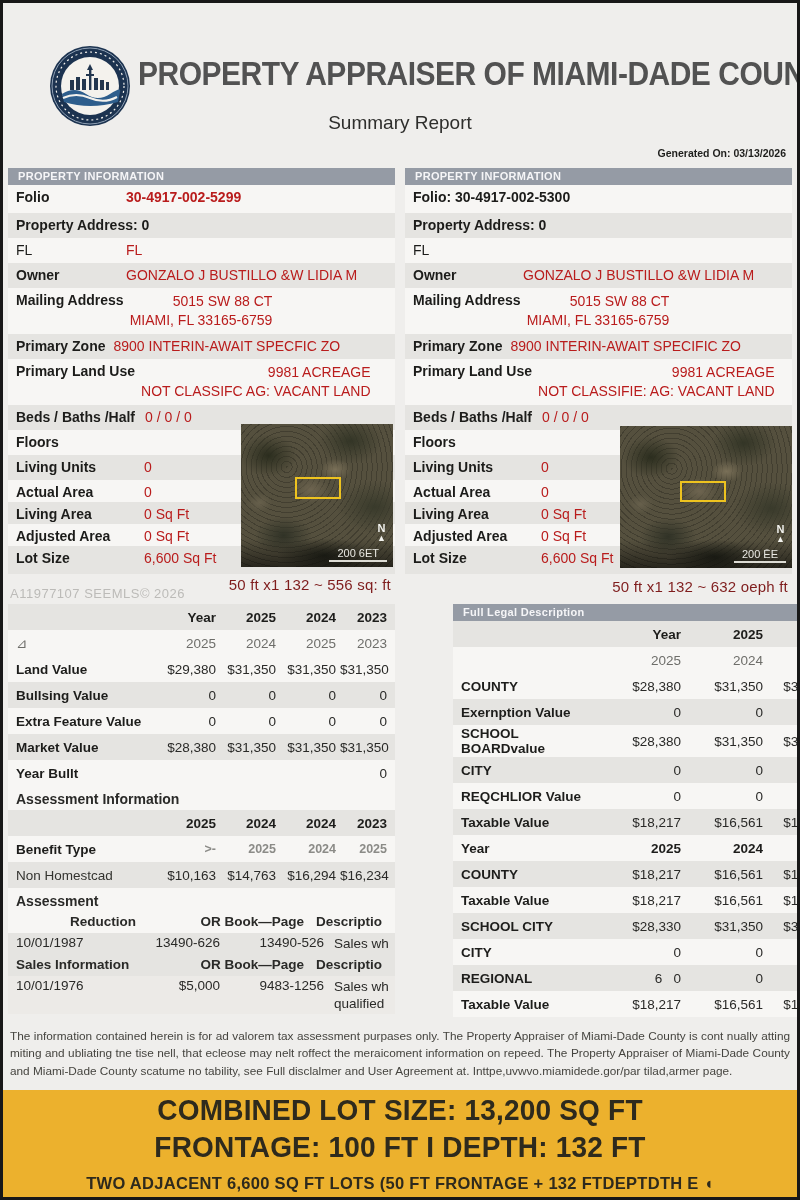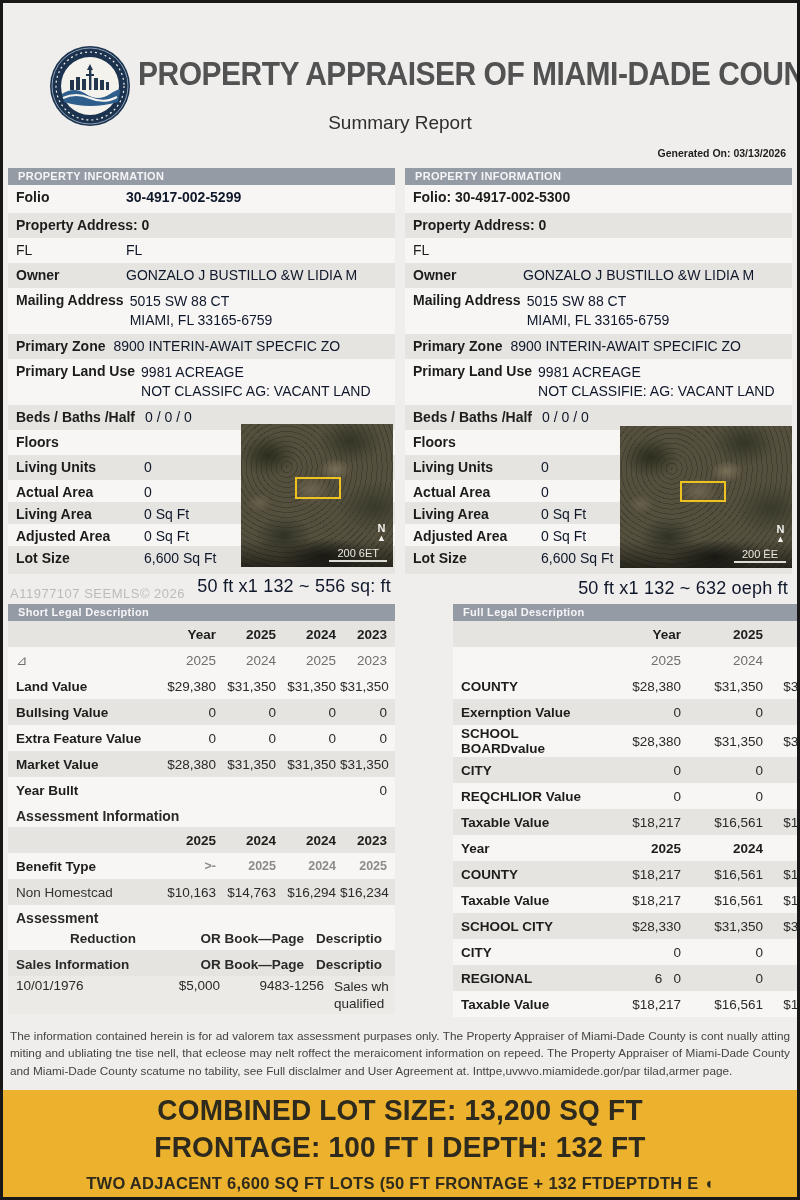--- a/index.html
+++ b/index.html
@@ -24,21 +24,21 @@
   
   .panel{position:absolute;width:387px;}
   .bar{
     height:17px;line-height:17px;background:#959ba5;color:#f5f5f7;
     font-size:11px;font-weight:700;padding-left:10px;letter-spacing:.3px;
   }
   .prow{display:flex;align-items:flex-start;padding:4px 6px 2px 8px;font-size:14px;min-height:19px;}
   .prow:nth-child(odd){background:#e5e4e1;}
   .prow:nth-child(even){background:#f7f6f4;}
   .prow .plabel{font-weight:700;color:#1c1c1a;flex:0 0 auto;}
-  .prow .pvalue{color:#0f172a;}
+  .prow .pvalue{color:#b91c1c;text-align:right;}
   .w110{width:110px;} .w128{width:128px;}
   .lines .line{display:block;line-height:19px;}
   .lot-inline{margin-left:auto;font-weight:700;padding-right:4px;}
   .plain{font-weight:400 !important;}
 
   .map{position:absolute;z-index:5;
     background-color:#55503e;
     background-image:
       radial-gradient(ellipse 46px 34px at 18% 22%, #2b2d1e 0%, transparent 62%),
       radial-gradient(ellipse 54px 38px at 72% 12%, #333526 0%, transparent 60%),
@@ -51,21 +51,21 @@
       repeating-radial-gradient(circle at 30% 30%, rgba(0,0,0,.22) 0 1px, transparent 1px 5px);
   }
   .map::after{content:"";position:absolute;left:0;right:0;bottom:0;height:28px;
     background:linear-gradient(transparent, rgba(8,8,6,.6));}
   .lot{position:absolute;border:2px solid #eec31f;background:transparent;z-index:6;}
   .north{position:absolute;right:7px;bottom:24px;color:#f2f2ee;font-size:11px;font-weight:700;
     text-align:center;line-height:10px;z-index:7;}
   .north .tri{font-size:9px;display:block;}
   .scale{position:absolute;right:6px;bottom:5px;color:#e9e8e2;font-size:11px;z-index:7;
     border-bottom:2px solid #dddcd4;padding:0 8px 1px 8px;}
-  .map-caption{position:absolute;right:4px;font-size:18px;color:#0f172a;letter-spacing:.2px;}
+  .map-caption{position:absolute;right:4px;font-size:15px;color:#7f1d1d;letter-spacing:.2px;}
 
   .watermark{position:absolute;left:10px;top:586px;font-size:13px;color:#bcbbb8;z-index:8;letter-spacing:.5px;}
 
   
   .section{position:absolute;width:387px;font-size:13.5px;}
   .trow,.hrow{display:grid;align-items:center;min-height:24px;padding:1px 0;}
   .cols5 .trow,.row5{grid-template-columns:148px 64px 60px 60px 51px;}
   .cols4 .trow,.row4{grid-template-columns:150px 82px 82px 69px;}
   .tcell{white-space:pre-wrap;overflow:hidden;}
   .tcell:first-child{padding-left:8px;font-weight:700;color:#1d1d1b;}
@@ -268,21 +268,20 @@
       <span>N</span><span class="tri">▲</span>
     </div>
     <div class="scale">200 ĒE</div>
   </div>
   <div class="map-caption" style="top:410px;">50 ft x1 132 ~ 632 oeph ft</div>
 </div>
 
 <div class="watermark">A11977107  SEEMLS© 2026</div>
 
 <div class="section" style="left:8px;top:604px;">
-  <div class="bar">Short Legal Description</div>
   <div class="hrow row5 headrow bgg">
       <div class="tcell"></div>
       <div class="tcell">Year</div>
       <div class="tcell">2025</div>
       <div class="tcell">2024</div>
       <div class="tcell">2023</div>
     </div>
   <div class="hrow row5 subrow bgw">
       <div class="tcell">⊿</div>
       <div class="tcell">2025</div>

